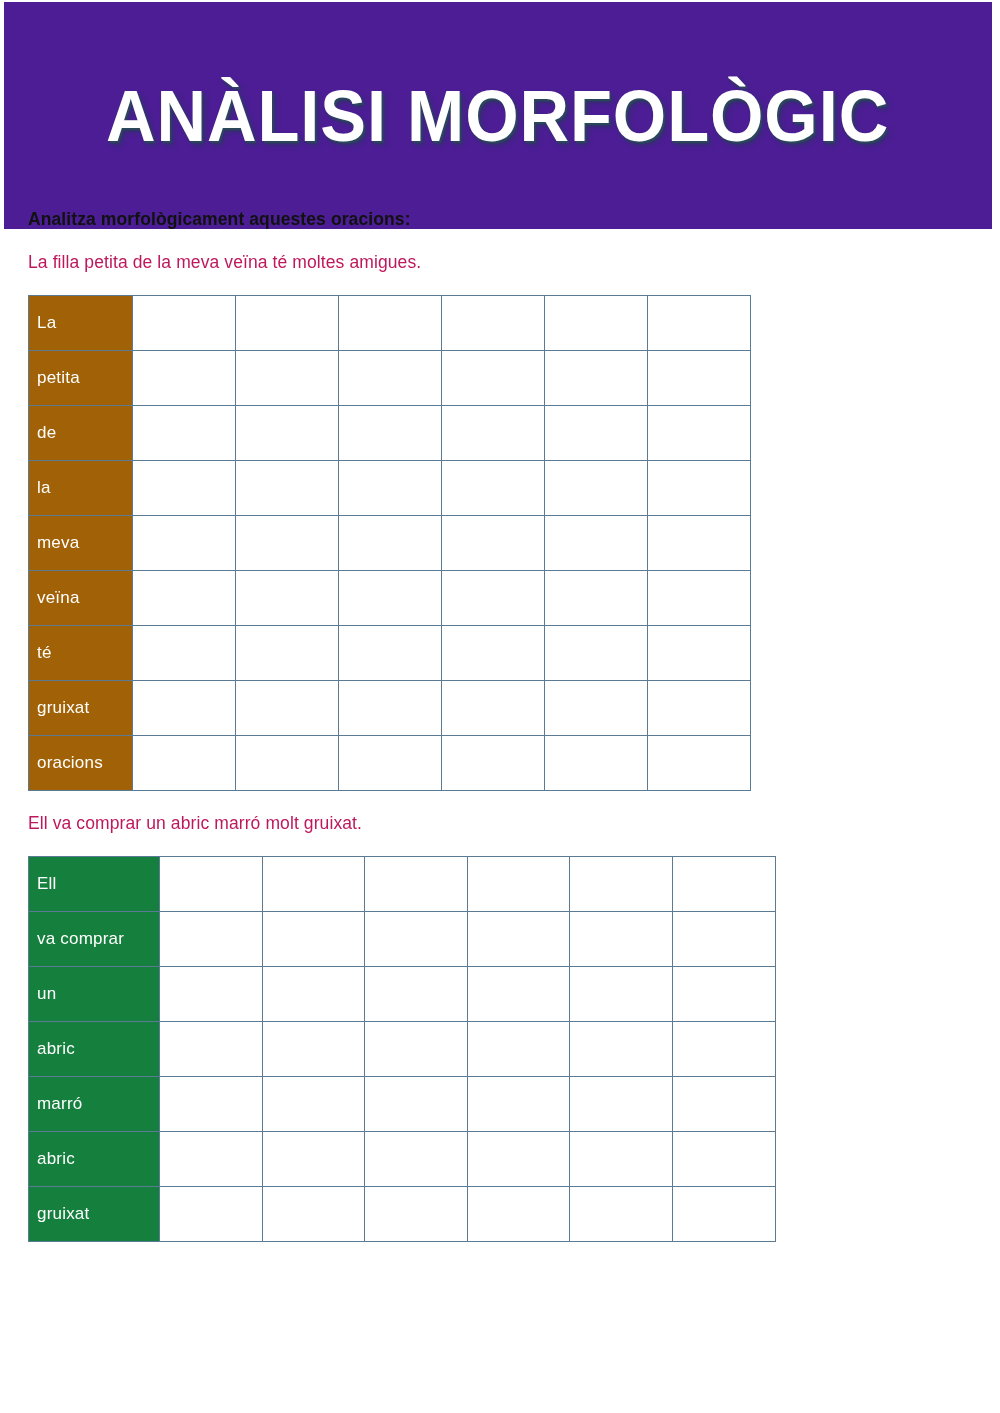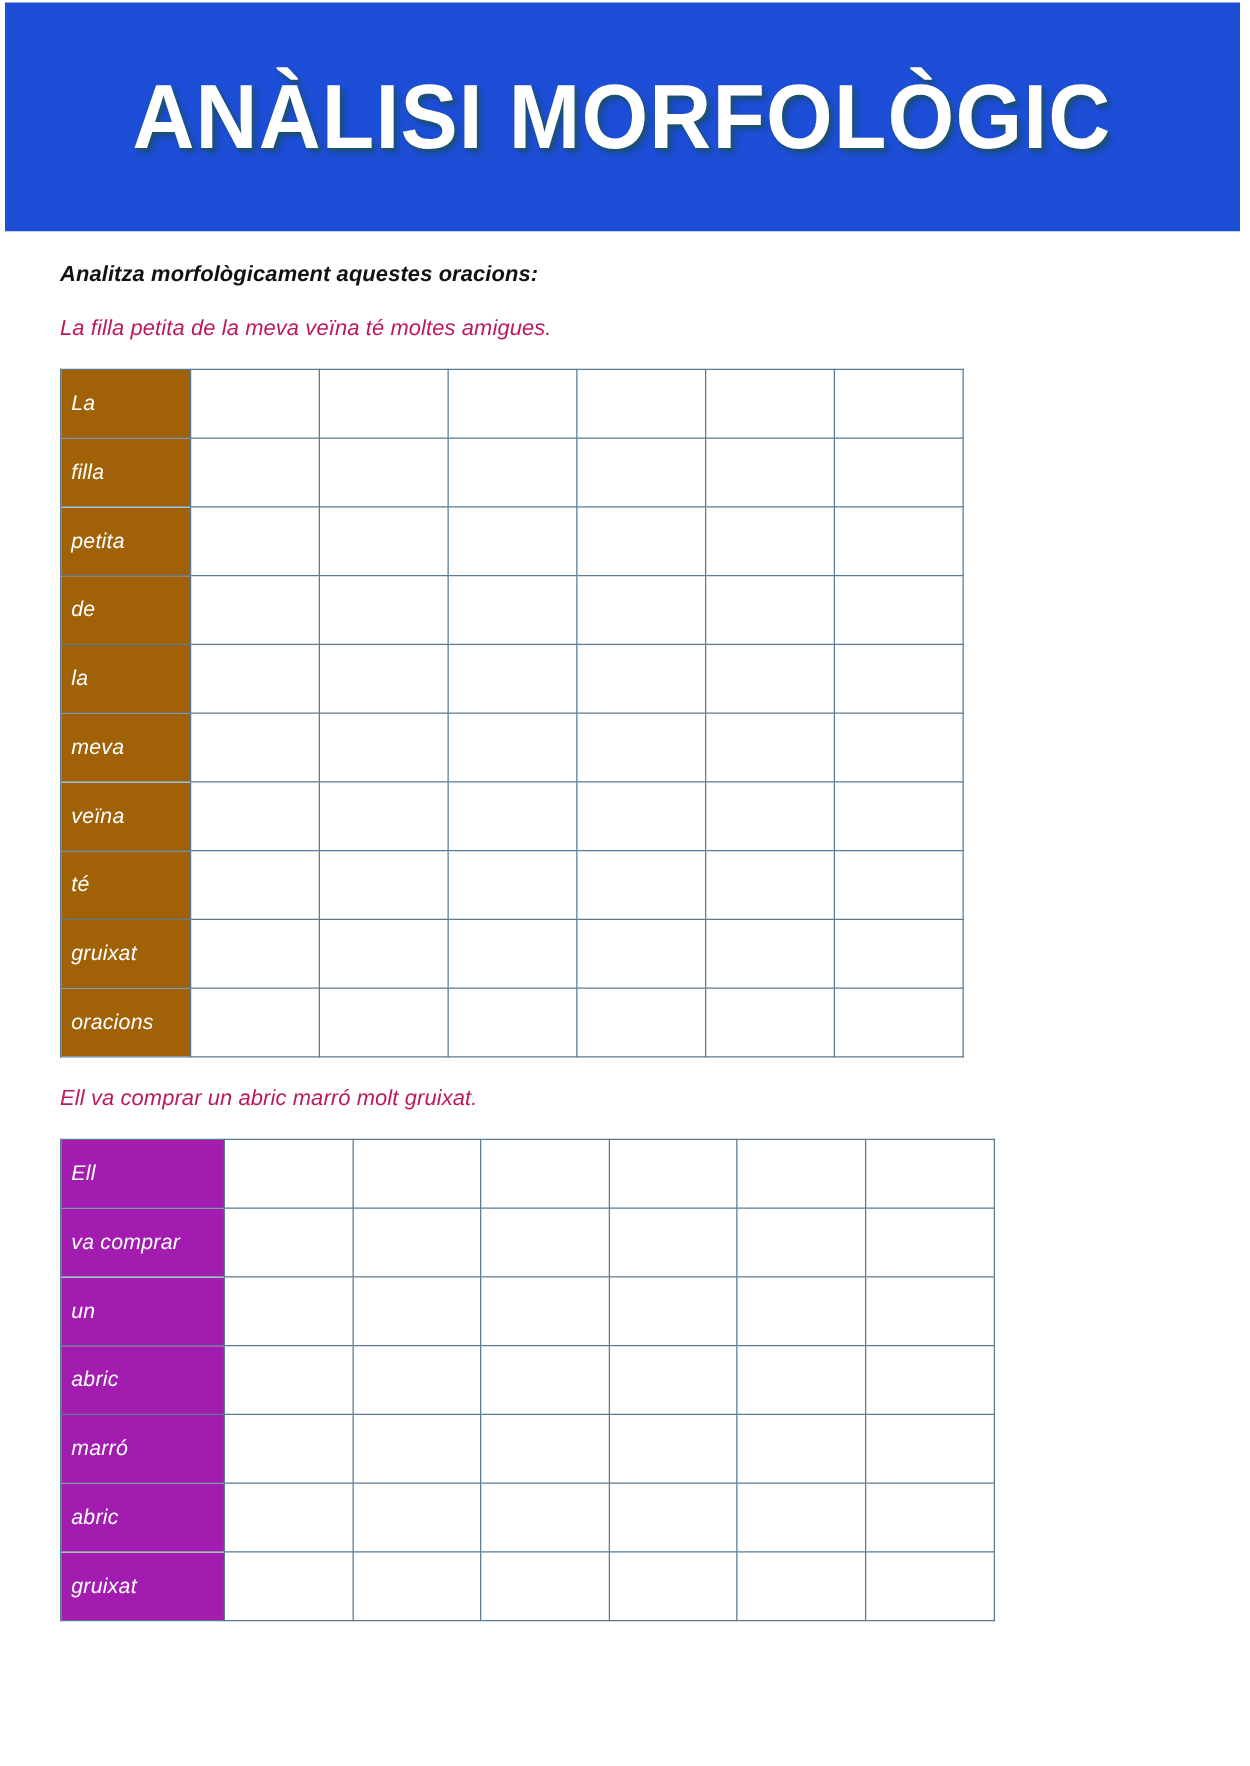--- a/index.html
+++ b/index.html
@@ -17,22 +17,22 @@
     position: relative;
     overflow: hidden;
   }
 
   
   .banner {
     position: absolute;
     left: 4px;
     top: 2px;
     width: 988px;
-    height: 183px;
-    background: #1d4ed8;
+    height: 227px;
+    background: #4c1d95;
     display: flex;
     align-items: center;
     justify-content: center;
   }
   .banner-title {
     font-family: "Liberation Sans Narrow", "Liberation Sans", sans-serif;
     font-weight: 700;
     font-size: 73px;
     line-height: 1;
     letter-spacing: 1px;
@@ -45,22 +45,21 @@
        1px 3px 2px rgba(30,80,70,0.35);
     white-space: nowrap;
   }
 
   
   .sheet {
     position: absolute;
     left: 0;
     top: 185px;
     width: 940px;
-    padding: 0 48px;
-    font-style: italic;
+    padding: 0 28px;
   }
   .instruction {
     font-size: 17.5px;
     font-weight: 700;
     color: #111111;
     margin: 0;
     padding-top: 24px;
     letter-spacing: 0.1px;
   }
   .sentence {
@@ -101,21 +100,21 @@
   
   #table-sentence-1 { width: 722px; }
   #table-sentence-1 col.label-col { width: 104px; }
   #table-sentence-1 col.entry-col { width: 103px; }
   #table-sentence-1 .word-cell { background: #a16207; }
 
   
   #table-sentence-2 { width: 747px; }
   #table-sentence-2 col.label-col { width: 131px; }
   #table-sentence-2 col.entry-col { width: 102.6px; }
-  #table-sentence-2 .word-cell { background: #a21caf; }
+  #table-sentence-2 .word-cell { background: #15803d; }
 </style>
 </head>
 <body>
 
 <div class="banner">
   <div class="banner-title">ANÀLISI MORFOLÒGIC</div>
 </div>
 
 <div class="sheet">
 
@@ -137,29 +136,20 @@
         <tr>
           <td class="word-cell">La</td>
           <td class="blank-cell"></td>
           <td class="blank-cell"></td>
           <td class="blank-cell"></td>
           <td class="blank-cell"></td>
           <td class="blank-cell"></td>
           <td class="blank-cell"></td>
         </tr>
         <tr>
-          <td class="word-cell">filla</td>
-          <td class="blank-cell"></td>
-          <td class="blank-cell"></td>
-          <td class="blank-cell"></td>
-          <td class="blank-cell"></td>
-          <td class="blank-cell"></td>
-          <td class="blank-cell"></td>
-        </tr>
-        <tr>
           <td class="word-cell">petita</td>
           <td class="blank-cell"></td>
           <td class="blank-cell"></td>
           <td class="blank-cell"></td>
           <td class="blank-cell"></td>
           <td class="blank-cell"></td>
           <td class="blank-cell"></td>
         </tr>
         <tr>
           <td class="word-cell">de</td>

